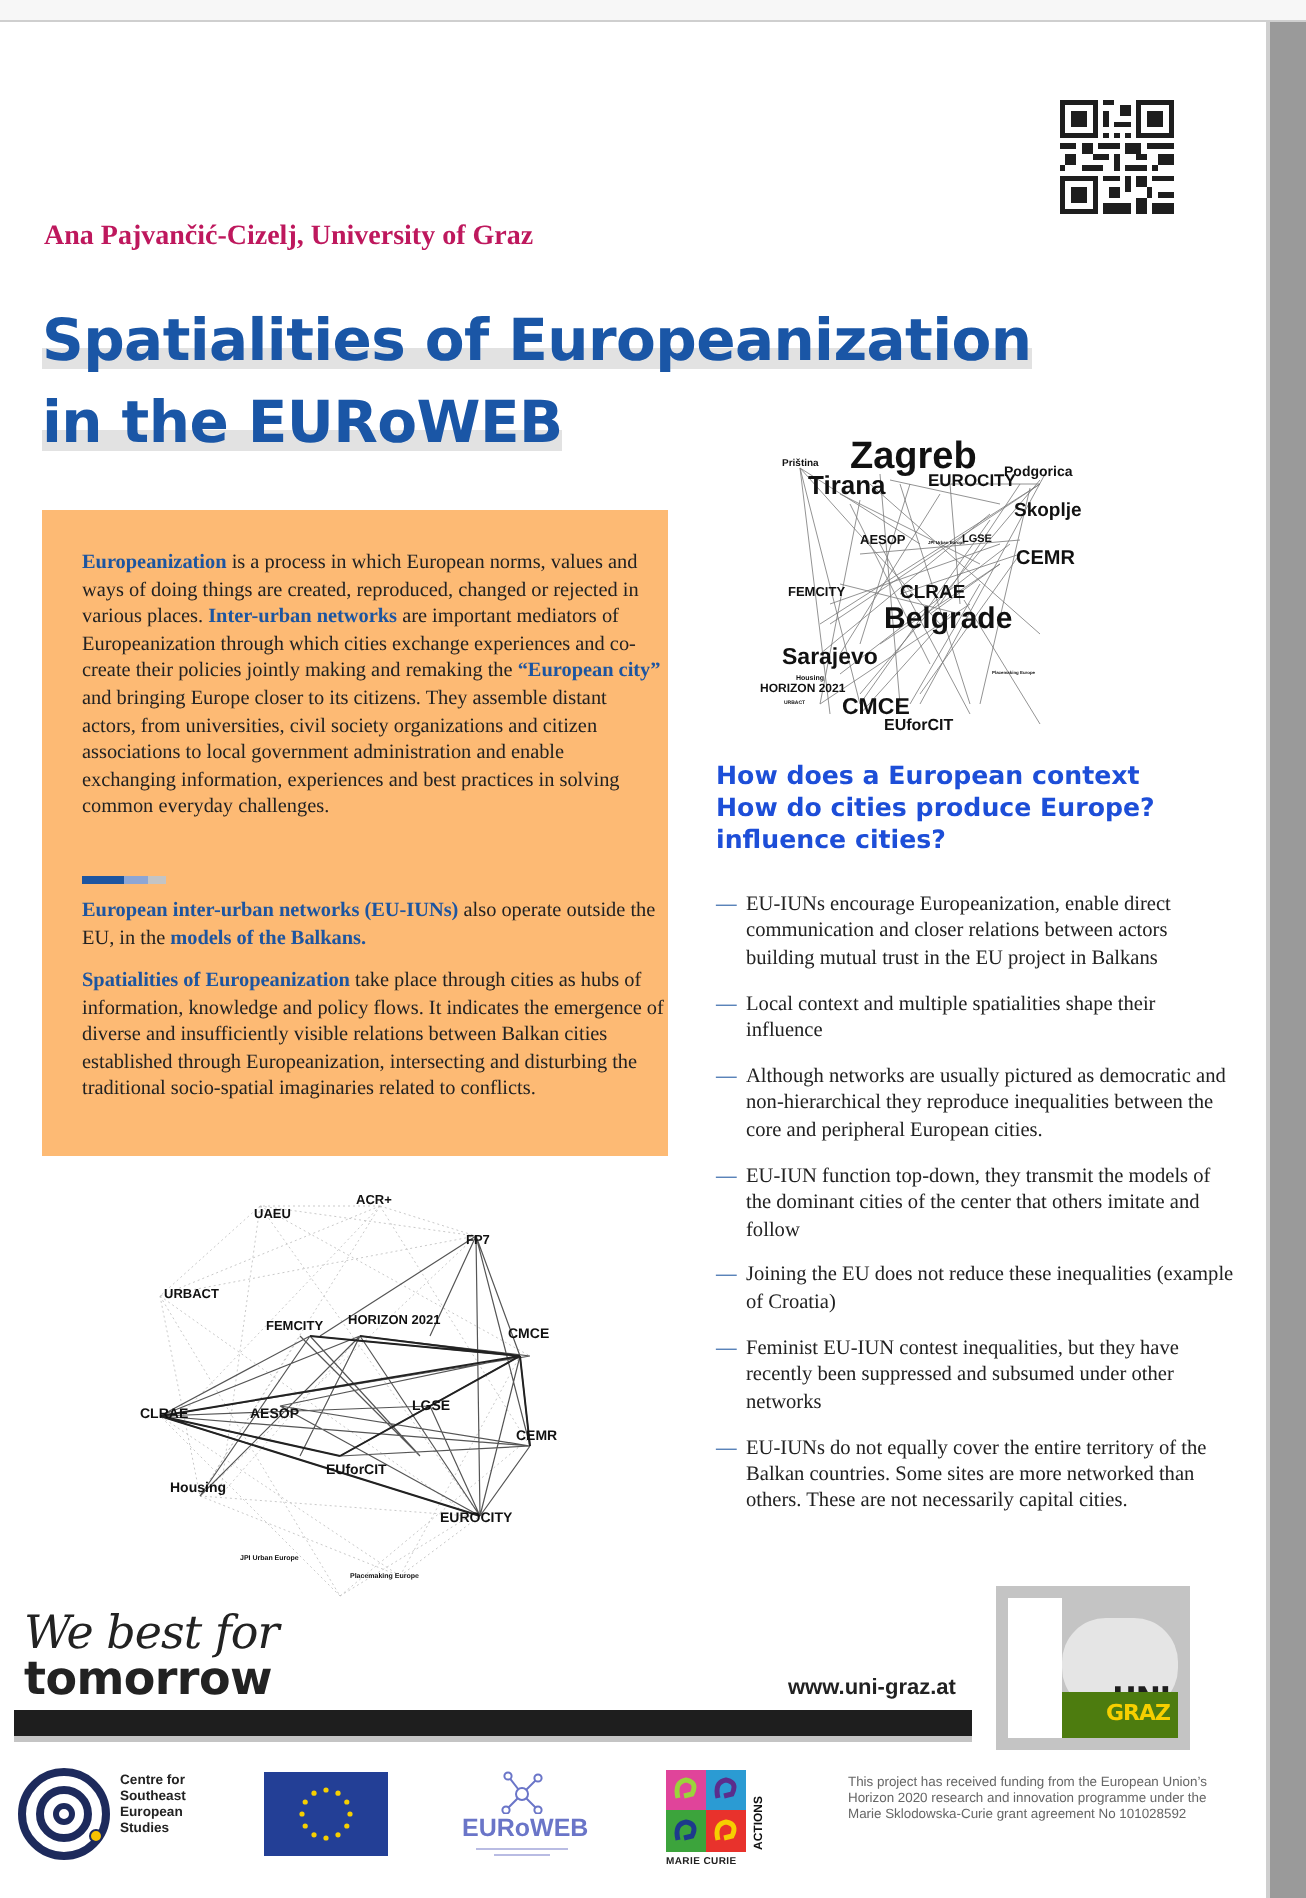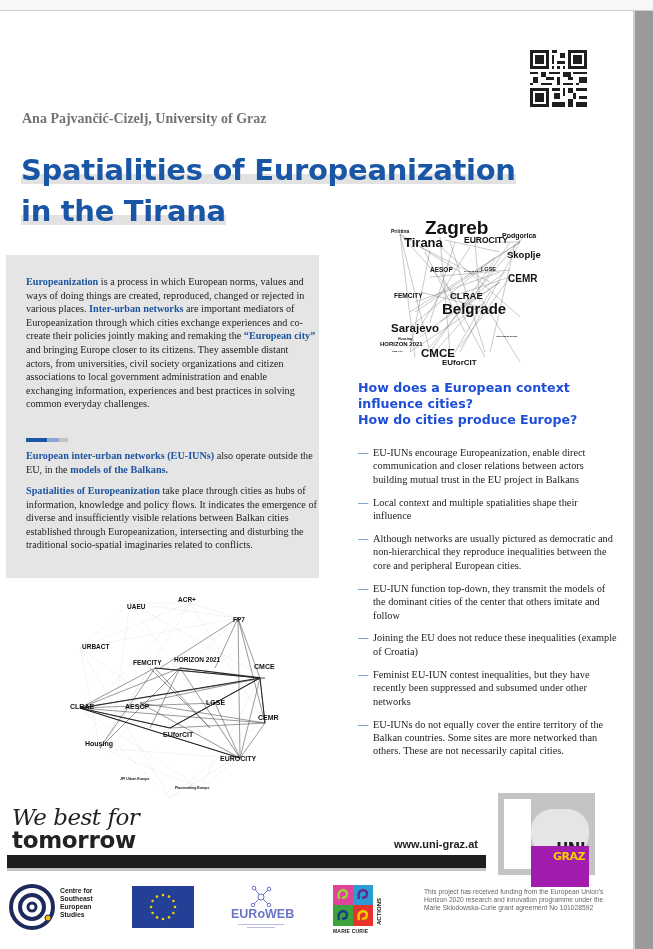--- a/index.html
+++ b/index.html
@@ -6,25 +6,25 @@
     body {
       width: 653px; height: 949px; overflow: hidden; position: relative;
       background: #ffffff;
       font-family: "Liberation Serif", "DejaVu Serif", serif;
     }
     .topbar { position: absolute; left: 0; top: 0; width: 653px; height: 10px; background: #f7f7f7; border-bottom: 1px solid #cfcfcf; }
     .scrollbar { position: absolute; left: 633px; top: 11px; width: 20px; height: 938px; background: #9a9a9a; border-left: 2px solid #cfcfcf; }
     .page { position: absolute; left: 0; top: 11px; width: 633px; height: 938px; background: #fff; }
 
     .qr { position: absolute; left: 530px; top: 50px; width: 57px; height: 57px; }
-    .author { position: absolute; left: 22px; top: 111px; font-size: 14px; font-weight: bold; color: #737373; }
+    .author { position: absolute; left: 22px; top: 111px; font-size: 14px; font-weight: bold; color: #be185d; }
     .title { position: absolute; left: 21px; top: 150px; width: 560px; font-family: "DejaVu Sans", sans-serif; font-weight: bold; color: #1a56a6; font-size: 29px; line-height: 41px; letter-spacing: -0.3px; }
     .title span { background: linear-gradient(to bottom, transparent 62%, #e2e2e2 62%, #e2e2e2 92%, transparent 92%); }
 
-    .intro-box { position: absolute; left: 6px; top: 255px; width: 313px; height: 323px; background: #e5e5e5; }
+    .intro-box { position: absolute; left: 21px; top: 255px; width: 313px; height: 323px; background: #fdba74; }
     .intro-box p { margin: 0; font-size: 10.2px; line-height: 13.6px; color: #222; }
     .intro-p1 { position: absolute; left: 20px; top: 20px; width: 290px; }
     .accent-bar { position: absolute; left: 20px; top: 183px; width: 42px; height: 4px; }
     .accent-bar i { position: absolute; top: 0; height: 4px; }
     .intro-p2 { position: absolute; left: 20px; top: 194px; width: 290px; }
     .intro-p3 { position: absolute; left: 20px; top: 229px; width: 292px; }
     .hl { color: #1d55a0; font-weight: bold; }
 
     .net-top { position: absolute; left: 370px; top: 212px; width: 190px; height: 160px; }
     .net-bottom { position: absolute; left: 60px; top: 588px; width: 230px; height: 240px; }
@@ -37,21 +37,21 @@
 
     .slogan { position: absolute; left: 12px; top: 805px; }
     .slogan-1 { font-family: "DejaVu Serif", serif; font-style: italic; font-size: 23px; color: #222; line-height: 24px; letter-spacing: -0.5px; }
     .slogan-2 { font-family: "DejaVu Sans", sans-serif; font-weight: bold; font-size: 23px; color: #222; line-height: 22px; letter-spacing: -0.3px; }
     .url { position: absolute; left: 378px; top: 838px; font-family: "Liberation Sans", sans-serif; font-weight: bold; font-size: 11px; color: #222; margin-left: 16px; }
     .black-bar { position: absolute; left: 7px; top: 855px; width: 479px; height: 13px; background: #1e1e1e; border-bottom: 3px solid #c4c4c4; }
 
     .unigraz { position: absolute; left: 498px; top: 793px; width: 97px; height: 82px; background: #c4c4c4; }
     .unigraz .inner-white { position: absolute; left: 6px; top: 6px; width: 27px; height: 70px; background: #fff; }
     .unigraz .inner-yellow { position: absolute; left: 33px; top: 16px; width: 58px; height: 47px; background: #e5e5e5; border-radius: 22px; }
-    .unigraz .inner-black { position: absolute; left: 33px; top: 53px; width: 58px; height: 41px; background: #a21caf; text-align: center; }
+    .unigraz .inner-black { position: absolute; left: 33px; top: 53px; width: 58px; height: 23px; background: #4d7c0f; text-align: center; }
     .unigraz .uni { position: absolute; right: 4px; bottom: -2px; font-family: "DejaVu Sans", sans-serif; font-weight: bold; font-size: 15px; color: #1e1e1e; letter-spacing: -0.5px; }
     .unigraz .graz { position: absolute; right: 4px; top: 4px; font-family: "DejaVu Sans", sans-serif; font-weight: bold; font-size: 11px; color: #f6cf00; letter-spacing: -0.5px; }
 
     .logo { position: absolute; }
     .cses-text { position: absolute; left: 60px; top: 887px; font-family: "Liberation Sans", sans-serif; font-size: 6.8px; line-height: 8px; color: #222; font-weight: bold; width: 50px; }
     .eu-flag { position: absolute; left: 132px; top: 886px; width: 62px; height: 42px; background: #233f96; }
     .euroweb-text { position: absolute; left: 231px; top: 907px; width: 60px; text-align: center; font-family: "Liberation Sans", sans-serif; font-weight: bold; font-size: 12.5px; color: #6a75c8; }
     .euroweb-sub { position: absolute; left: 238px; top: 924px; width: 46px; height: 6px; }
     .euroweb-sub i { display: block; height: 1px; background: #b9bce3; margin-bottom: 2px; }
     .mca { position: absolute; left: 333px; top: 885px; width: 50px; height: 46px; }
@@ -108,21 +108,21 @@
       <rect x="18" y="17" width="3" height="1"></rect>
     <rect x="8" y="19" width="5" height="2"></rect>
       <rect x="14" y="18" width="2" height="3"></rect>
       <rect x="17" y="19" width="4" height="2"></rect>
   </g>
 </svg>
 
 <div class="author">Ana Pajvančić-Cizelj, University of Graz</div>
 <div class="title">
   <span>Spatialities of Europeanization</span><br>
-  <span>in the Tirana</span>
+  <span>in the EURoWEB</span>
 </div>
 
 <div class="intro-box">
   <p class="intro-p1"><span class="hl">Europeanization</span><span> is a process in which European norms, values and ways of doing things are created, reproduced, changed or rejected in various places. </span><span class="hl">Inter-urban networks</span><span> are important mediators of Europeanization through which cities exchange experiences and co-create their policies jointly making and remaking the </span><span class="hl">“European city”</span><span> and bringing Europe closer to its citizens. They assemble distant actors, from universities, civil society organizations and citizen associations to local government administration and enable exchanging information, experiences and best practices in solving common everyday challenges.</span></p>
   <div class="accent-bar">
     <i style="left:0;width:21px;background:#1d55a0"></i>
     <i style="left:21px;width:12px;background:#8ea6d4"></i>
     <i style="left:33px;width:9px;background:#c4c4c4"></i>
   </div>
   <p class="intro-p2"><span class="hl">European inter-urban networks (EU-IUNs)</span><span> also operate outside the EU, in the </span><span class="hl">models of the Balkans.</span></p>
@@ -152,22 +152,22 @@
     <text x="51" y="145" font-size="11.5">CMCE</text>
     <text x="72" y="153" font-size="8">EUforCIT</text>
     <text x="126" y="125" font-size="2.2">Placemaking Europe</text>
     <text x="94" y="60" font-size="2.2">JPI Urban Europe</text>
     <text x="22" y="140" font-size="2.5">URBACT</text>
   </g>
 </svg>
 
 <div class="questions">
   <div>How does a European context</div>
+  <div>How do cities produce Europe?</div>
   <div>influence cities?</div>
-  <div>How do cities produce Europe?</div>
 </div>
 
 <ul class="bullets">
   <li><span class="dash">—</span><span>EU-IUNs encourage Europeanization, enable direct communication and closer relations between actors building mutual trust in the EU project in Balkans</span></li>
   <li><span class="dash">—</span><span>Local context and multiple spatialities shape their influence</span></li>
   <li><span class="dash">—</span><span>Although networks are usually pictured as democratic and non-hierarchical they reproduce inequalities between the core and peripheral European cities.</span></li>
   <li><span class="dash">—</span><span>EU-IUN function top-down, they transmit the models of the dominant cities of the center that others imitate and follow</span></li>
   <li><span class="dash">—</span><span>Joining the EU does not reduce these inequalities (example of Croatia)</span></li>
   <li><span class="dash">—</span><span>Feminist EU-IUN contest inequalities, but they have recently been suppressed and subsumed under other networks</span></li>
   <li><span class="dash">—</span><span>EU-IUNs do not equally cover the entire territory of the Balkan countries. Some sites are more networked than others. These are not necessarily capital cities.</span></li>

